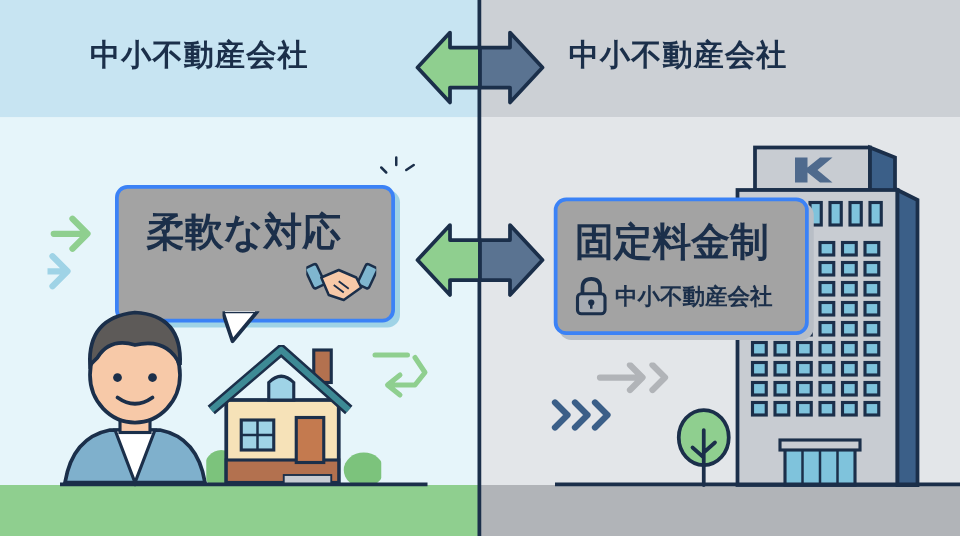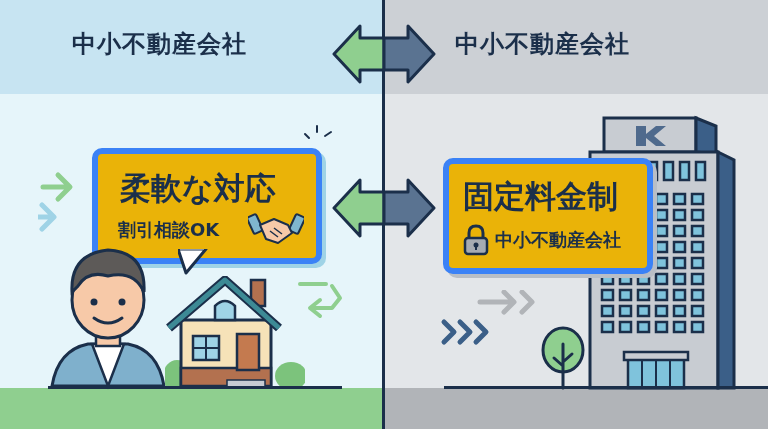--- a/index.html
+++ b/index.html
@@ -6,21 +6,21 @@
   body { width: 768px; height: 429px; overflow: hidden; position: relative; font-family: "DejaVu Sans", sans-serif; }
   .abs { position: absolute; }
   .header-left { left: 0; top: 0; width: 384px; height: 94px; background: #c7e4f2; }
   .header-right { left: 384px; top: 0; width: 384px; height: 94px; background: #ccd0d5; }
   .body-left { left: 0; top: 94px; width: 384px; height: 294px; background: #e6f5fa; }
   .body-right { left: 384px; top: 94px; width: 384px; height: 294px; background: #e3e6e9; }
   .ground-left { left: 0; top: 388px; width: 384px; height: 41px; background: #8fcf8f; }
   .ground-right { left: 384px; top: 388px; width: 384px; height: 41px; background: #b1b4b8; }
   .divider { left: 382px; top: 0; width: 3px; height: 429px; background: #1b2f4a; }
   .title { font-weight: bold; font-size: 24px; color: #1b2f4a; letter-spacing: 1px; white-space: nowrap; }
-  .bubble { background: #eab308; border: 6px solid #3b82f6; border-radius: 10px; box-shadow: 4px 4px 0 #9fd3e6; }
+  .bubble { background: #a3a3a3; border: 3px solid #3b82f6; border-radius: 10px; box-shadow: 4px 4px 0 #9fd3e6; font-family: Liberation Mono, monospace; }
   .bubble-right { box-shadow: 4px 4px 0 #b8bec6; }
   .big { font-weight: bold; font-size: 31px; color: #1b2f4a; white-space: nowrap; }
   .small { font-weight: bold; font-size: 18px; color: #1b2f4a; white-space: nowrap; }
   svg { display: block; }
 </style>
 </head>
 <body>
 
 <div class="abs header-left"></div>
 <div class="abs header-right"></div>
@@ -34,21 +34,20 @@
 
 <div class="abs" style="left:38px; top:165px;">
   <svg width="40" height="70" viewBox="0 0 40 70">
     <path d="M5 22 H30 M20 10 L32 22 L20 34" stroke="#8fcf8f" stroke-width="5" fill="none" stroke-linecap="round" stroke-linejoin="round"></path>
     <path d="M-10 52 H14 M4 40 L16 52 L4 64" stroke="#9fd3e6" stroke-width="5" fill="none" stroke-linecap="round" stroke-linejoin="round"></path>
   </svg>
 </div>
 
 <div class="abs bubble" style="left:92px; top:148px; width:218px; height:104px;">
   <div class="abs big" style="left:22px; top:14px;">柔軟な対応</div>
-  <div class="abs small" style="left:20px; top:64px;">割引相談OK</div>
   <div class="abs" style="left:150px; top:55px;">
     <svg width="56" height="40" viewBox="0 0 56 40">
       <rect x="2" y="6" width="10" height="18" rx="2" transform="rotate(-25 7 15)" fill="#7fb6cf" stroke="#1b2f4a" stroke-width="2"></rect>
       <rect x="44" y="6" width="10" height="18" rx="2" transform="rotate(25 49 15)" fill="#7fb6cf" stroke="#1b2f4a" stroke-width="2"></rect>
       <path d="M12 16 L26 10 L40 16 L44 24 L30 34 L18 30 Z" fill="#f7c9a8" stroke="#1b2f4a" stroke-width="2" stroke-linejoin="round"></path>
       <path d="M22 22 L30 28 M26 19 L34 25" stroke="#1b2f4a" stroke-width="1.5"></path>
     </svg>
   </div>
 </div>
 <div class="abs" style="left:178px; top:249px;">

